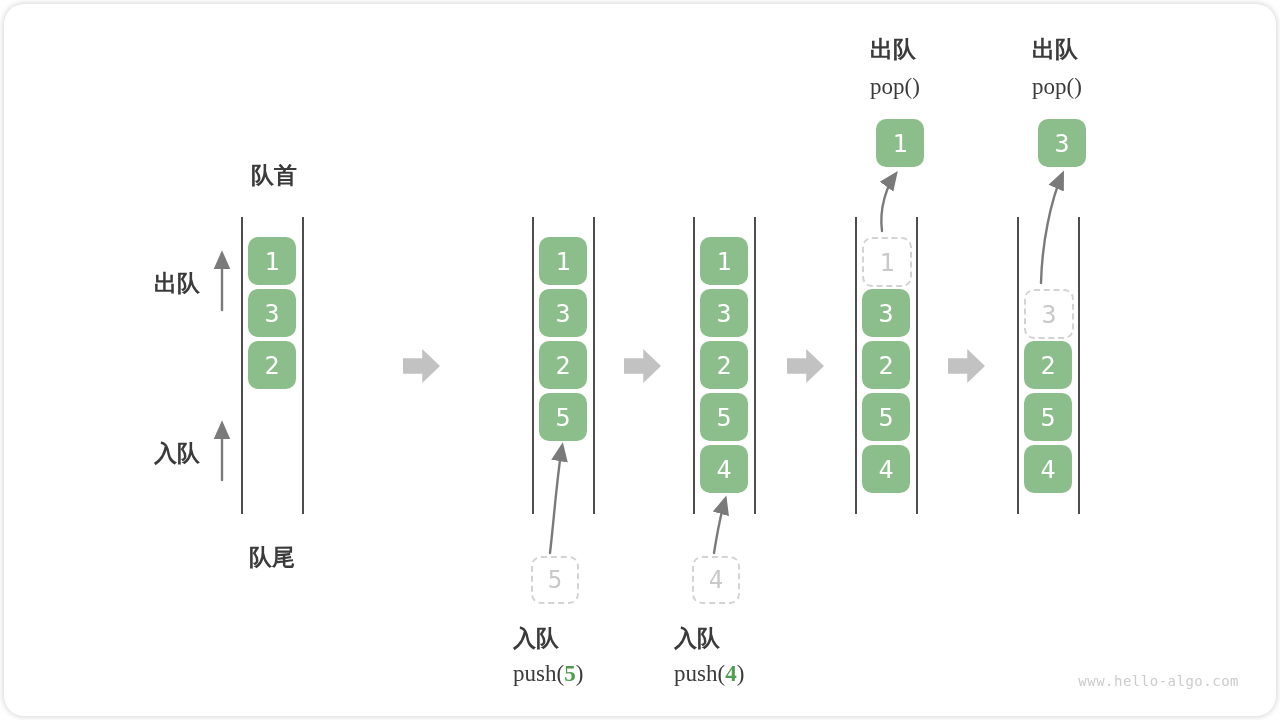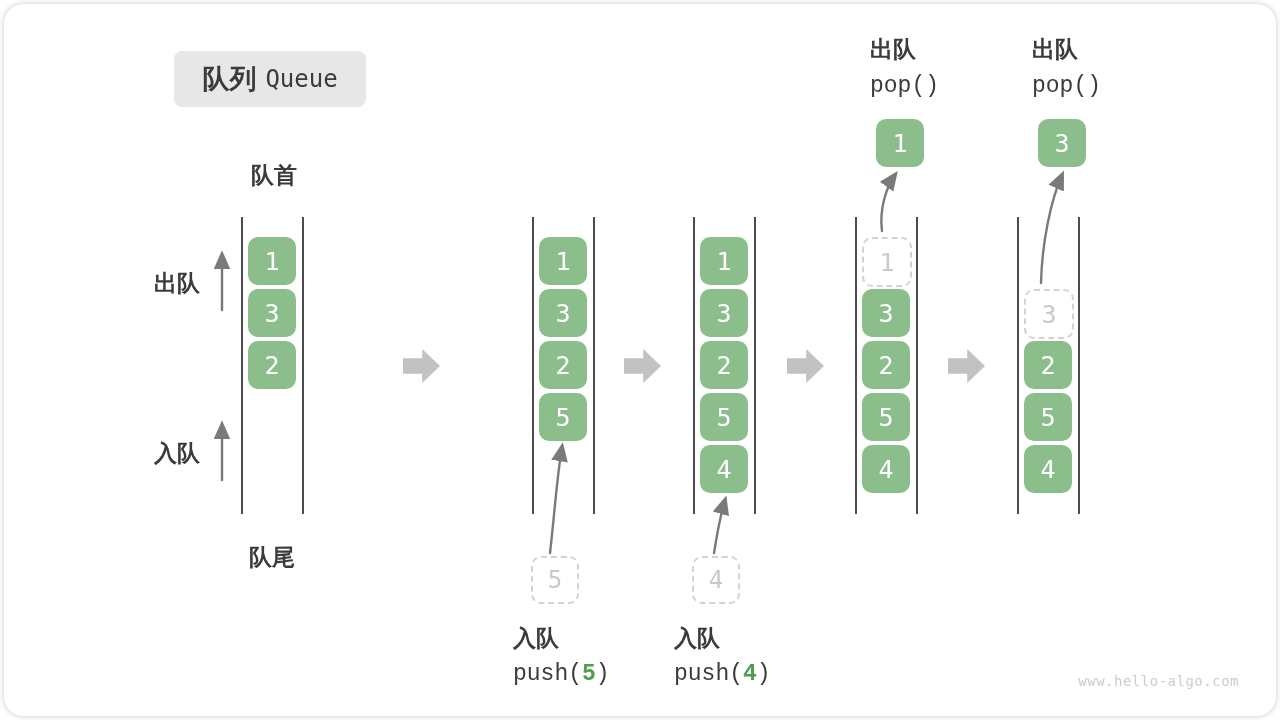--- a/index.html
+++ b/index.html
@@ -19,38 +19,34 @@
         display:flex;align-items:center;justify-content:center;
         font-size:25px;font-family:"DejaVu Sans Mono",monospace;}
   .qbox.dashed{background:#fff;border:2px dashed var(--dashed-border,#d3d3d3);
         color:var(--dashed-text,#c9c9c9);width:46px;height:46px;left-margin:0;}
   .pending-box{position:absolute;width:44px;height:44px;border-radius:10px;background:#fff;
         border:2px dashed var(--dashed-border,#d3d3d3);color:var(--dashed-text,#c9c9c9);
         display:flex;align-items:center;justify-content:center;
         font-size:24px;font-family:"DejaVu Sans Mono",monospace;}
   .anno{position:absolute;line-height:37px;font-size:23px;color:var(--text-dark,#3b3b3b);white-space:nowrap;}
   .anno .zh{font-weight:700;}
-  .anno .code{font-family:Liberation Mono, monospace;font-weight:500;text-align:right;}
+  .anno .code{font-family:Liberation Serif, serif;font-weight:500;text-align:right;}
   .anno .arg{color:var(--code-arg,#4f9e4f);font-weight:700;}
   .block-arrow{position:absolute;width:37px;height:34px;background:var(--block-arrow,#c2c2c2);
         clip-path:polygon(0% 27%,52% 27%,52% 0%,100% 50%,52% 100%,52% 73%,0% 73%);}
   #arrows{position:absolute;left:0;top:0;width:1280px;height:720px;pointer-events:none;}
   .watermark{position:absolute;right:37px;bottom:27px;font-size:14px;letter-spacing:.5px;
         font-family:"DejaVu Sans Mono",monospace;color:var(--watermark,#cccccc);}
 </style>
 </head>
 <body>
 
 <div id="canvas">
   <div id="card">
 
-    <div class="title-box">
-      <span class="title-zh">队列</span>
-      <span class="title-en">Queue</span>
-    </div>
 
     <div class="cjk-label" style="left:239px;top:156px;width:62px;text-align:center;">队首</div>
     <div class="cjk-label" style="left:237px;top:538px;width:62px;text-align:center;">队尾</div>
     <div class="cjk-label" style="left:150px;top:264px;">出队</div>
     <div class="cjk-label" style="left:150px;top:434px;">入队</div>
 
     <div id="states">
         <div class="col-line" style="left: 237px; top: 213px; height: 297px;"></div>
         <div class="col-line" style="left: 298px; top: 213px; height: 297px;"></div>
         <div class="qbox" style="left: 244px; top: 233px;">1</div>

